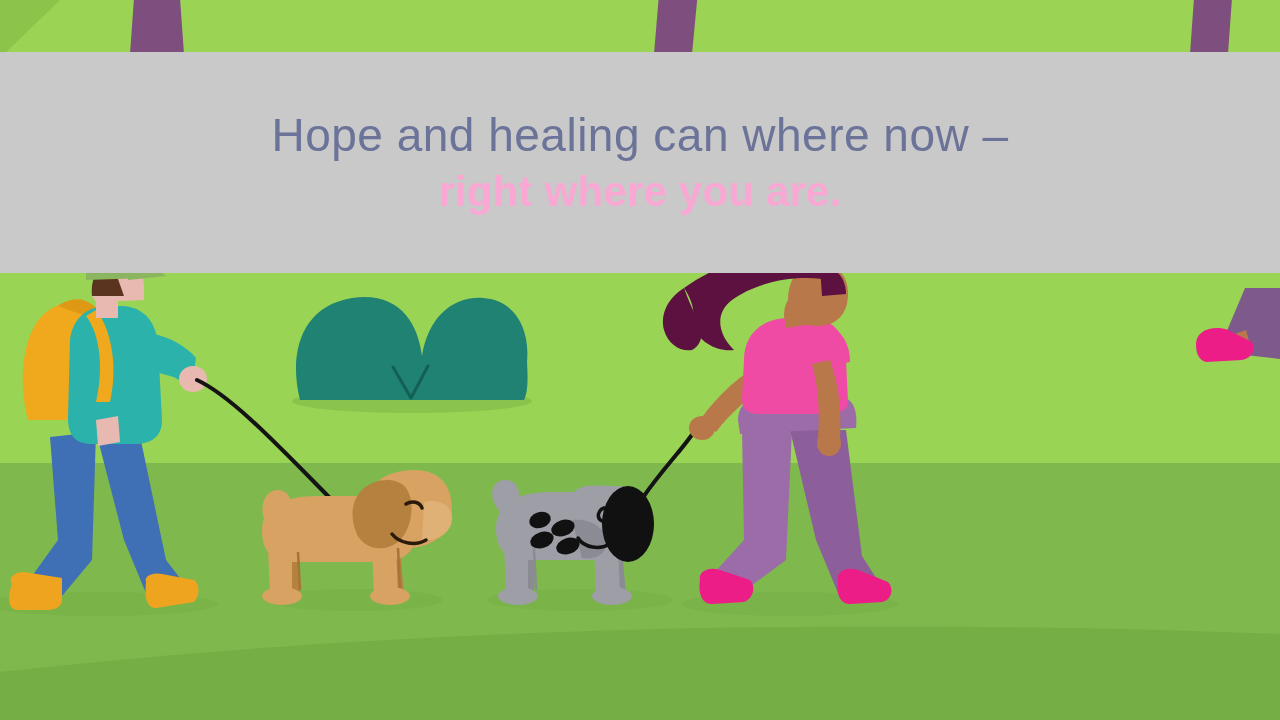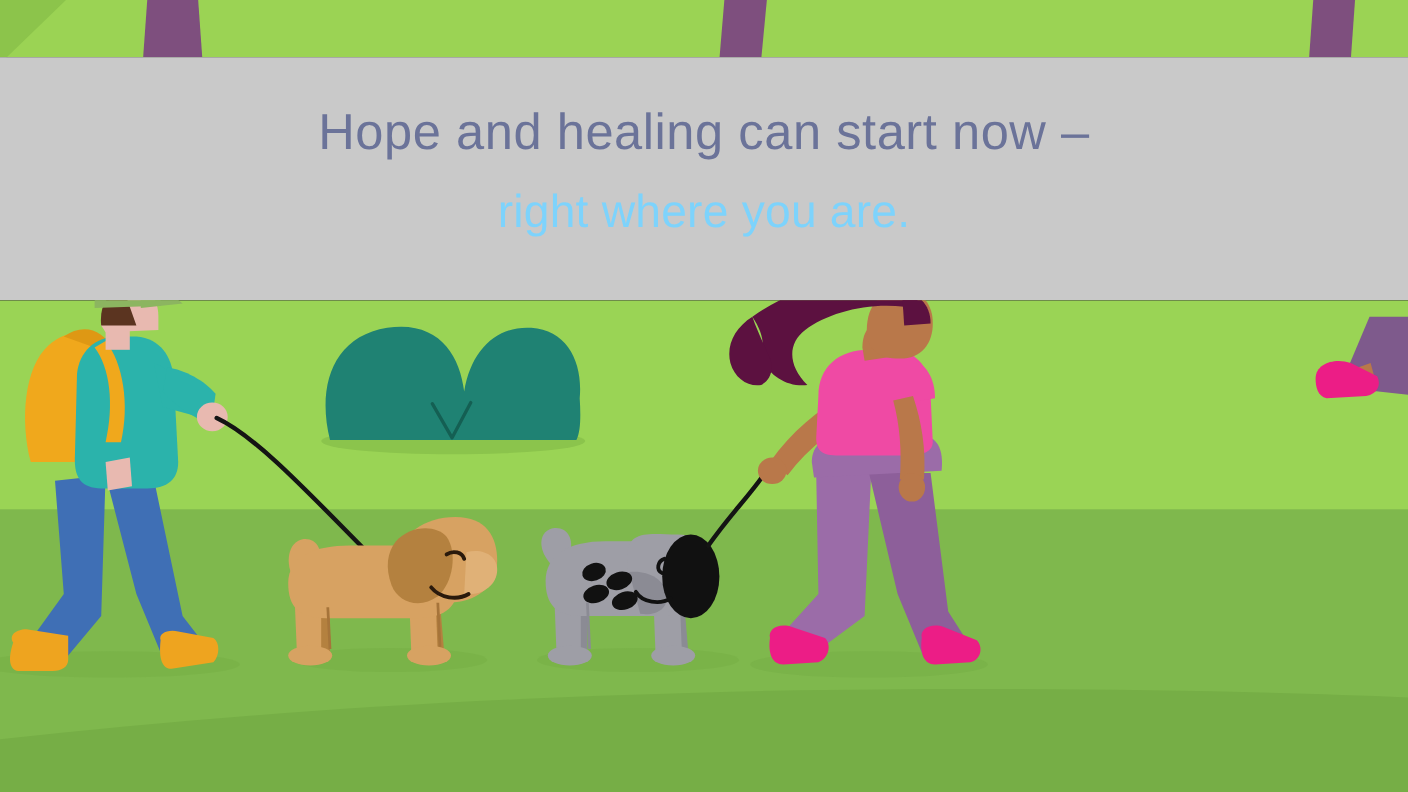--- a/index.html
+++ b/index.html
@@ -38,26 +38,26 @@
     font-weight: 300;
     letter-spacing: 0.5px;
     color: #6b7399;
     line-height: 1.15;
     white-space: nowrap;
     margin: 0 0 6px 0;
   }
   .caption-line2 {
     font-family: "Liberation Sans", sans-serif;
     font-size: 42px;
-    font-weight: 400;
+    font-weight: 700;
     letter-spacing: 0.2px;
-    color: #7dd3fc;
+    color: #f9a8d4;
     line-height: 1.15;
     white-space: nowrap;
-    margin: 16px;
+    margin: 0;
   }
 </style>
 </head>
 <body>
 
 <div id="stage">
 
   <svg id="scene" viewBox="0 0 1280 720" xmlns="http://www.w3.org/2000/svg">
     <defs>
       <clipPath id="frameClip">
@@ -244,17 +244,17 @@
           <path d="M684,288 C 668,298 660,314 664,330 C 668,344 680,352 692,350
                    C 700,346 704,336 700,326 C 694,312 688,300 684,288 Z" fill="#5c1140"></path>
           <path d="M820,266 C 836,266 846,278 846,294 L822,296 Z" fill="#5c1140"></path>
         </g>
 
       </g>
     </g>
   </svg>
 
   <div class="caption-layer">
-    <div class="caption-line1">Hope and healing can start now –</div>
+    <div class="caption-line1">Hope and healing can where now –</div>
     <div class="caption-line2">right where you are.</div>
   </div>
 
 </div>
 
 </body></html>

